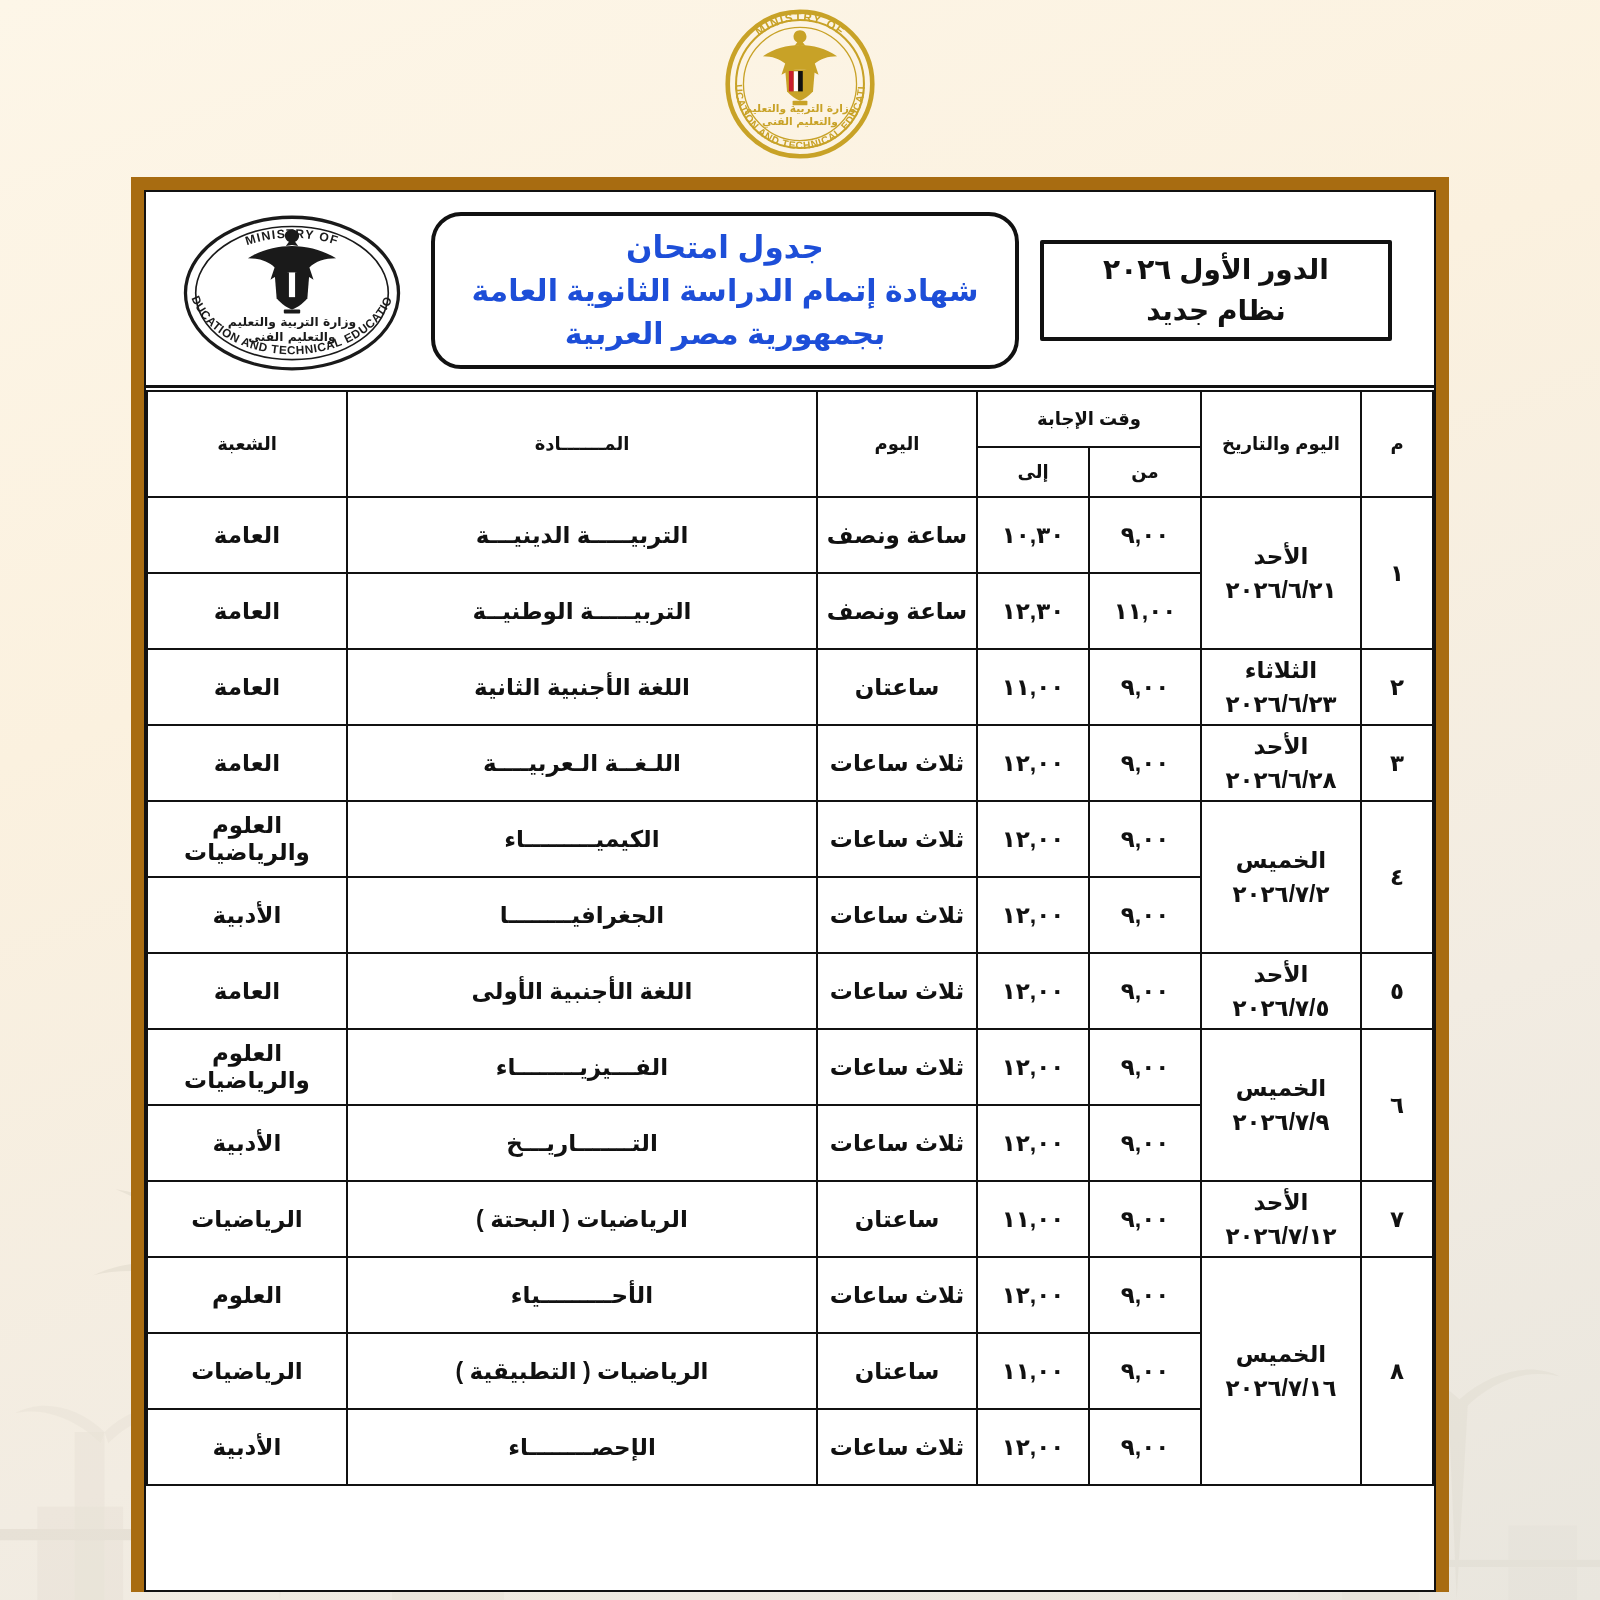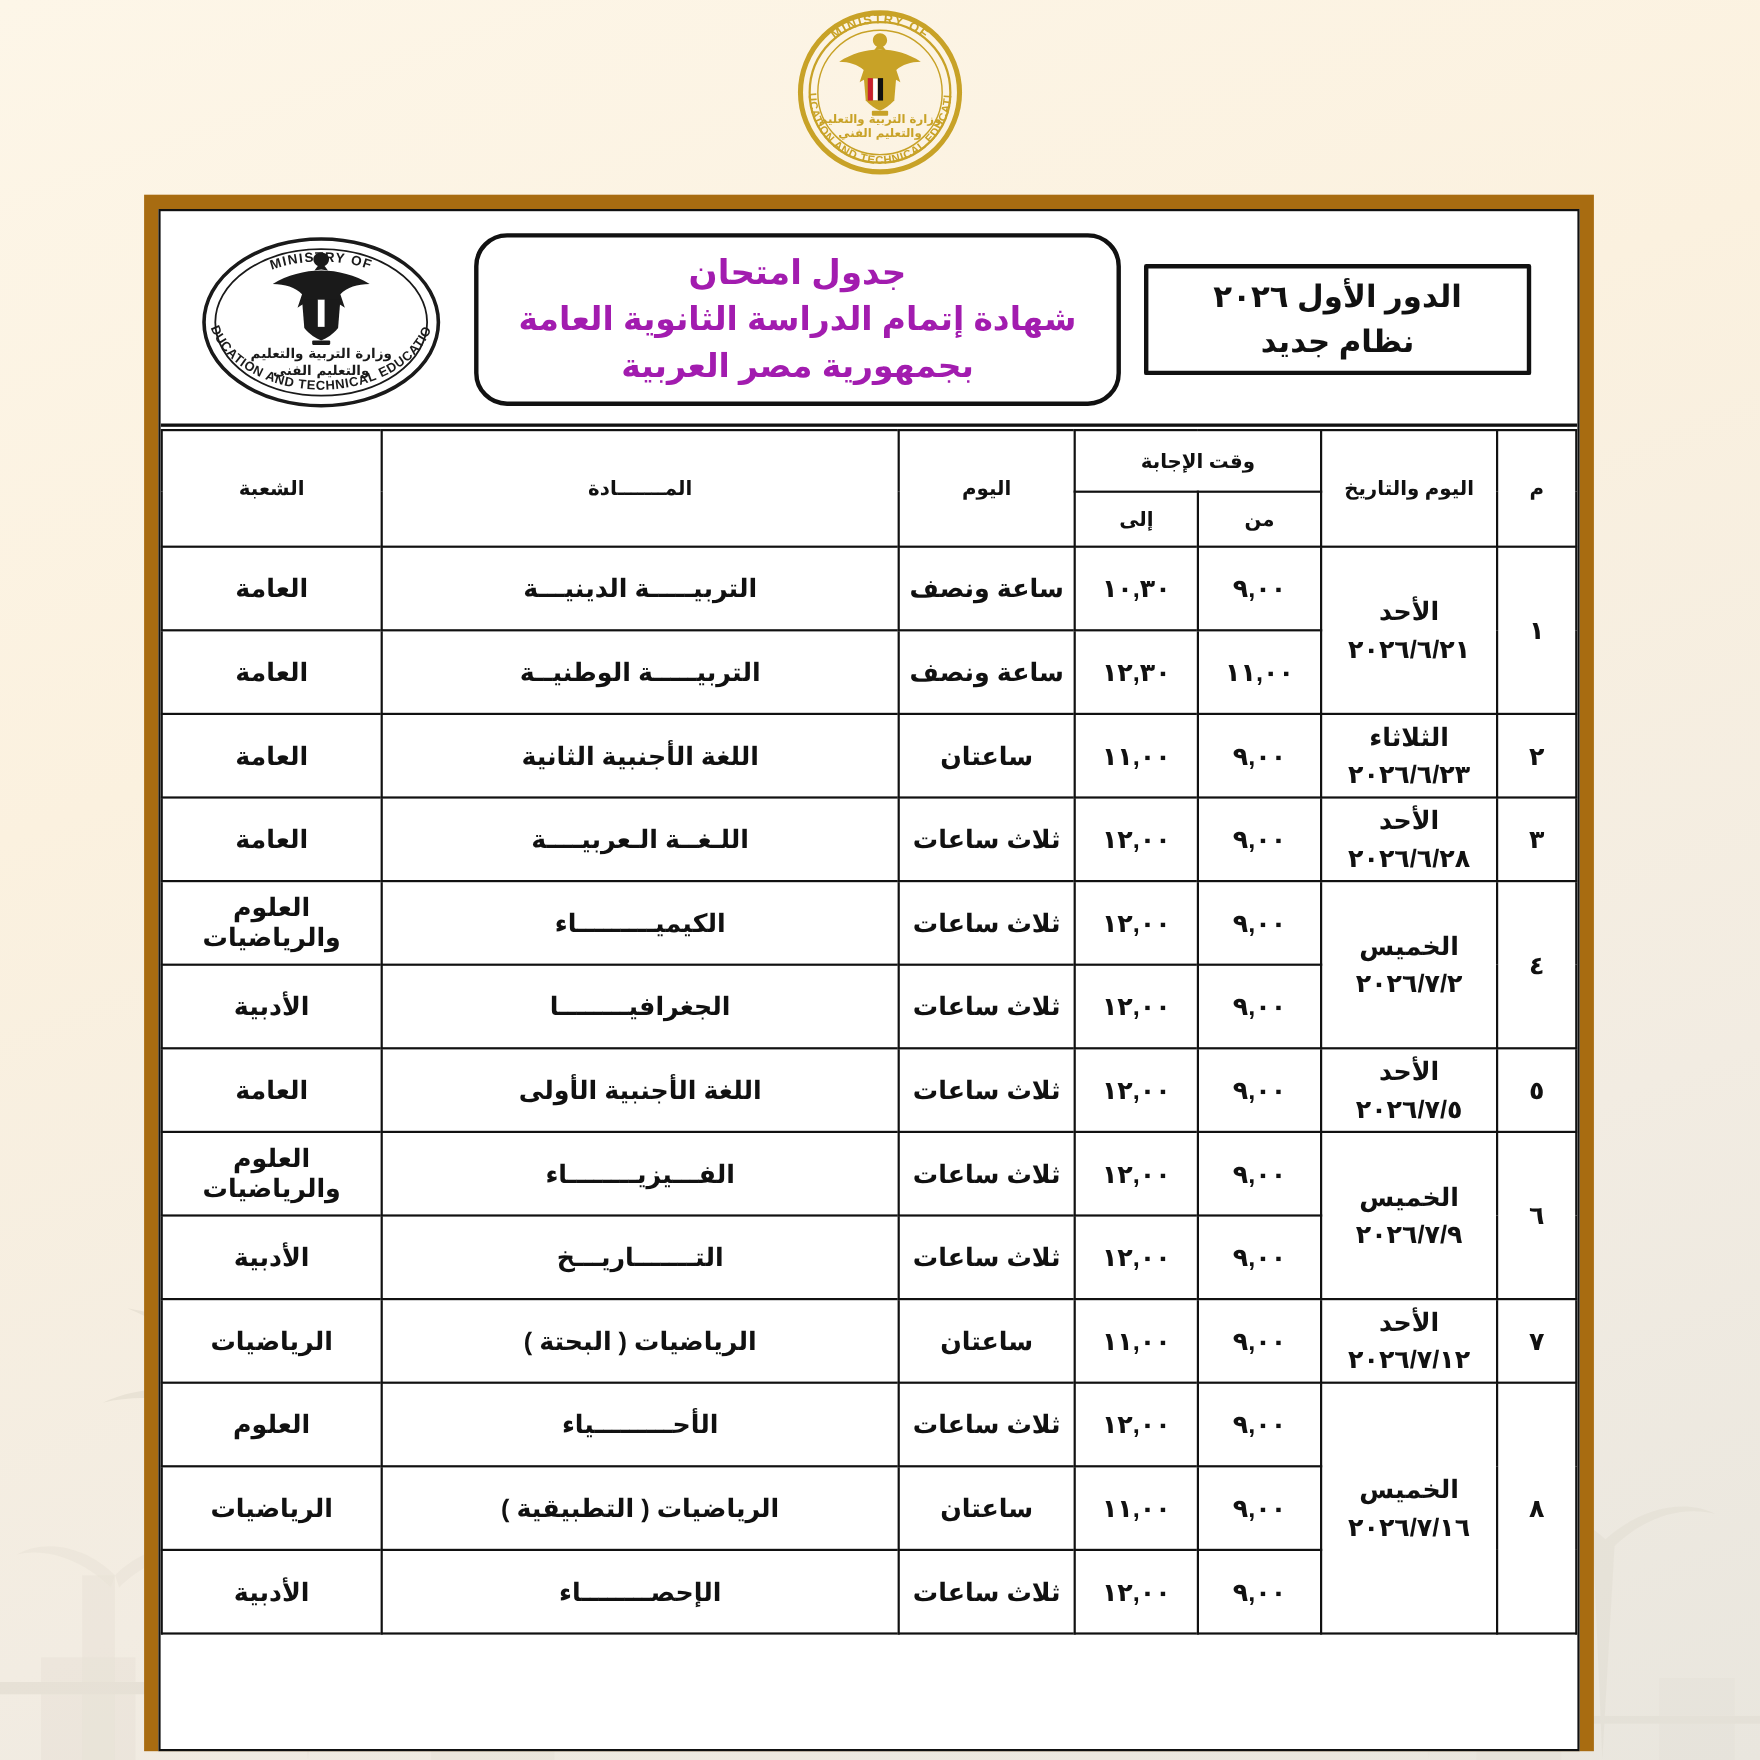--- a/index.html
+++ b/index.html
@@ -62,21 +62,21 @@
   .round-box{
     border:4px solid #111;border-radius:2px;
     padding:6px 22px;background:#fff;text-align:center;
     line-height:1.45;
   }
   #session-box{
     font-size:28px;font-weight:bold;color:#111;
     min-width:300px;margin-right:36px;
   }
   #title-box{
-    font-size:30px;font-weight:bold;color:#a21caf;
+    font-size:30px;font-weight:bold;color:#1d4ed8;
     line-height:1.42;padding:10px 30px;border-radius:30px;
     min-width:520px;
   }
   #title-box .ttl-1{font-size:31px;}
   #doc-seal{width:236px;height:168px;margin-left:18px;flex:0 0 auto;}
 
   
   table.sched{
     border-collapse:collapse;
     width:calc(100% - 4px);

